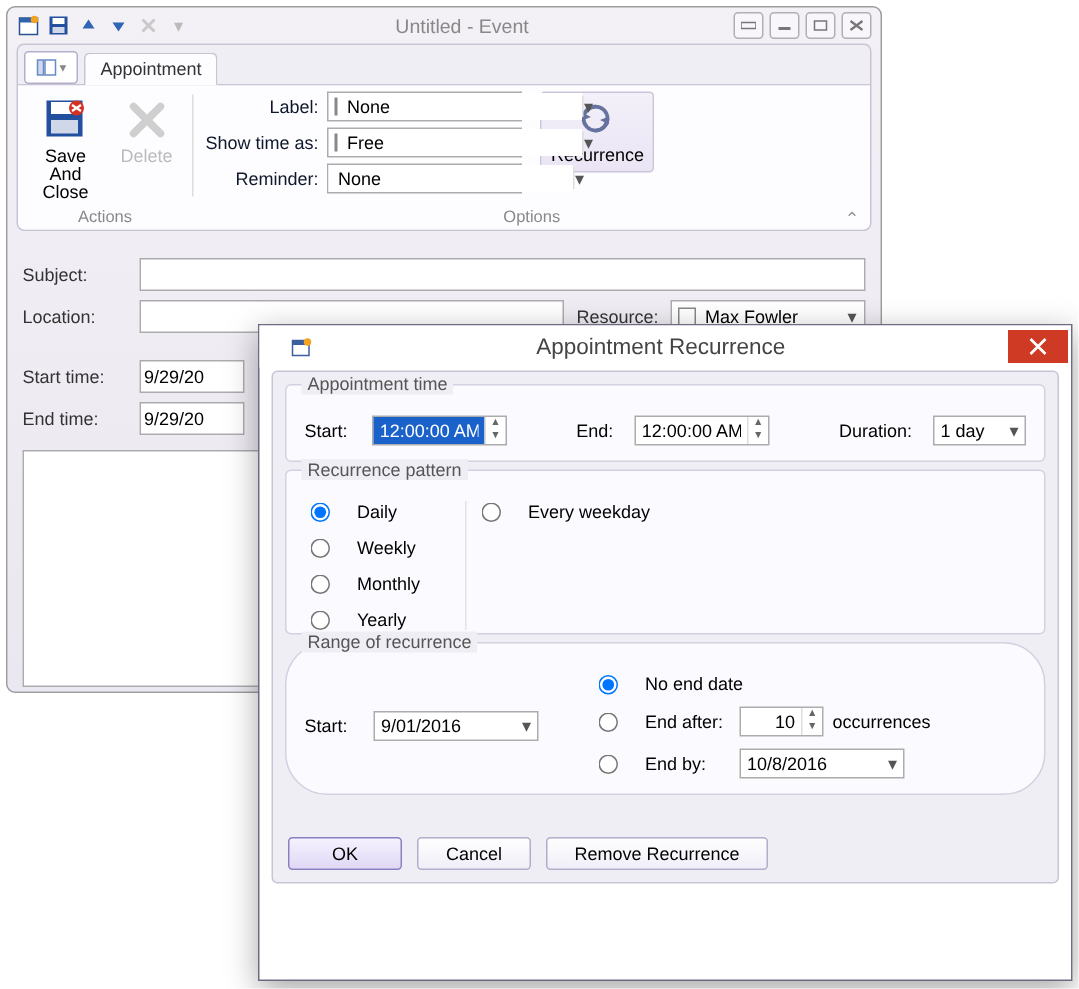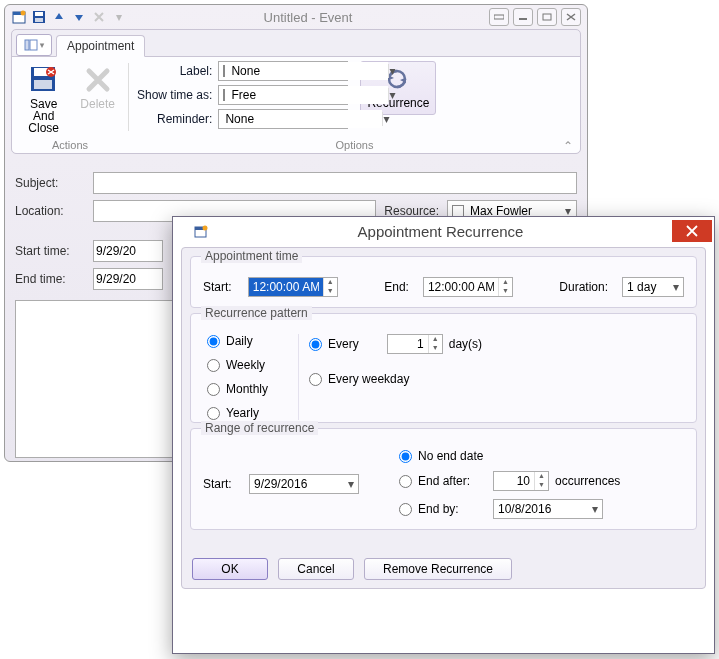--- a/index.html
+++ b/index.html
@@ -68,39 +68,39 @@
   .modal {
     position:absolute; left:172px; top:216px; width:543px; height:438px;
     border:1px solid #6f6a82; background:#fff; box-shadow:0 6px 20px rgba(0,0,0,0.35);
   }
   .modal .mtitle { height:28px; background:#fff; display:flex; align-items:center; padding-left:20px; }
   .modal .mtitle .t { flex:1; text-align:center; font-size:15px; color:#444; }
   .modal .mtitle .mclose { width:40px; height:22px; background:#cf3a24; color:#fff; display:flex; align-items:center; justify-content:center; font-size:14px; margin-right:2px; }
   .modal-body { margin:2px 8px 8px 8px; border:1px solid #c9c4d4; border-radius:4px; background:#f0eef5; padding:8px; }
 
   .fieldset { background:#fbfafe; border:1px solid #d4d0e1; border-radius:4px; margin-bottom:5px; position:relative; padding:20px 12px 10px 12px; }
-  .fs-last { margin-bottom:28px; }
+  .fs-last { margin-bottom:28px;border-radius:28px; }
   .fieldset .legend { position:absolute; left:10px; top:-8px; background:#f0eef5; padding:0 4px; color:#555; }
 
   .inline { display:flex; align-items:center; gap:6px; }
   .time-spinner { display:flex; border:1px solid #acacac; background:#fff; height:20px; }
   .time-spinner input { border:none; width:74px; padding:0 4px; text-align:left; outline:none; }
   .time-spinner.sel input { background:#1a62c9; color:#fff; }
   .spin-btns { width:14px; display:flex; flex-direction:column; border-left:1px solid #ddd; }
   .spin-btns span { flex:1; font-size:7px; text-align:center; color:#666; line-height:8px; }
 
   .num-spin { display:flex; border:1px solid #acacac; background:#fff; height:20px; }
   .num-spin input { border:none; width:40px; text-align:right; padding:0 4px; outline:none; }
 
   .combo3 { display:flex; border:1px solid #acacac; background:#fff; height:20px; align-items:center; }
   .combo3 span.val { flex:1; padding:0 4px; }
   .combo3 .dd { width:14px; text-align:center; color:#555; }
 
   .radio-col { display:flex; flex-direction:column; gap:10px; padding-left:4px; }
-  .radio-row { display:flex; align-items:center; gap:6px; }
+  .radio-row { display:flex; align-items:center; gap:18px; }
   input[type=radio] { margin:0; }
 
   .rec-body { display:flex; gap:30px; }
   .rec-right { display:flex; flex-direction:column; gap:18px; padding-left:10px; border-left:1px solid #e4e1ee; }
 
   .range-grid { display:flex; gap:40px; }
   .range-right { display:flex; flex-direction:column; gap:8px; }
 
   .btn-row { display:flex; gap:10px; padding:0 2px; }
   .btn { height:22px; border:1px solid #b5aeca; background:linear-gradient(#fefefe,#f0eef8); border-radius:3px; padding:0 14px; display:flex; align-items:center; justify-content:center; }
@@ -342,50 +342,35 @@
           <label class="radio-row">
               <input type="radio" style=""> 
               <span>Monthly</span>
             </label>
           <label class="radio-row">
               <input type="radio" style=""> 
               <span>Yearly</span>
             </label>
         </div>
         <div class="rec-right">
-          <div class="inline">
-            <label class="radio-row">
-                <input type="radio" checked="" style=""> 
-                <span>Every</span>
-              </label>
-            <span style="width:16px"></span>
-            <div class="num-spin">
-              <input value="1" style="">
-              <div class="spin-btns">
-                  <span>▲</span>
-                  <span>▼</span>
-                </div>
-            </div>
-            <span>day(s)</span>
-          </div>
           <label class="radio-row">
               <input type="radio" style=""> 
               <span>Every weekday</span>
             </label>
         </div>
       </div>
     </div>
 
     <div class="fieldset fs-last">
       <div class="legend">Range of recurrence</div>
       <div class="range-grid">
         <div class="inline">
           <span style="width:40px">Start:</span>
           <div class="combo3" style="width:110px">
-            <span class="val">9/29/2016</span>
+            <span class="val">9/01/2016</span>
             <span class="dd">▾</span>
           </div>
         </div>
         <div class="range-right">
           <label class="radio-row">
               <input type="radio" checked="" style=""> 
               <span>No end date</span>
             </label>
           <div class="inline">
             <label class="radio-row" style="width:88px">

